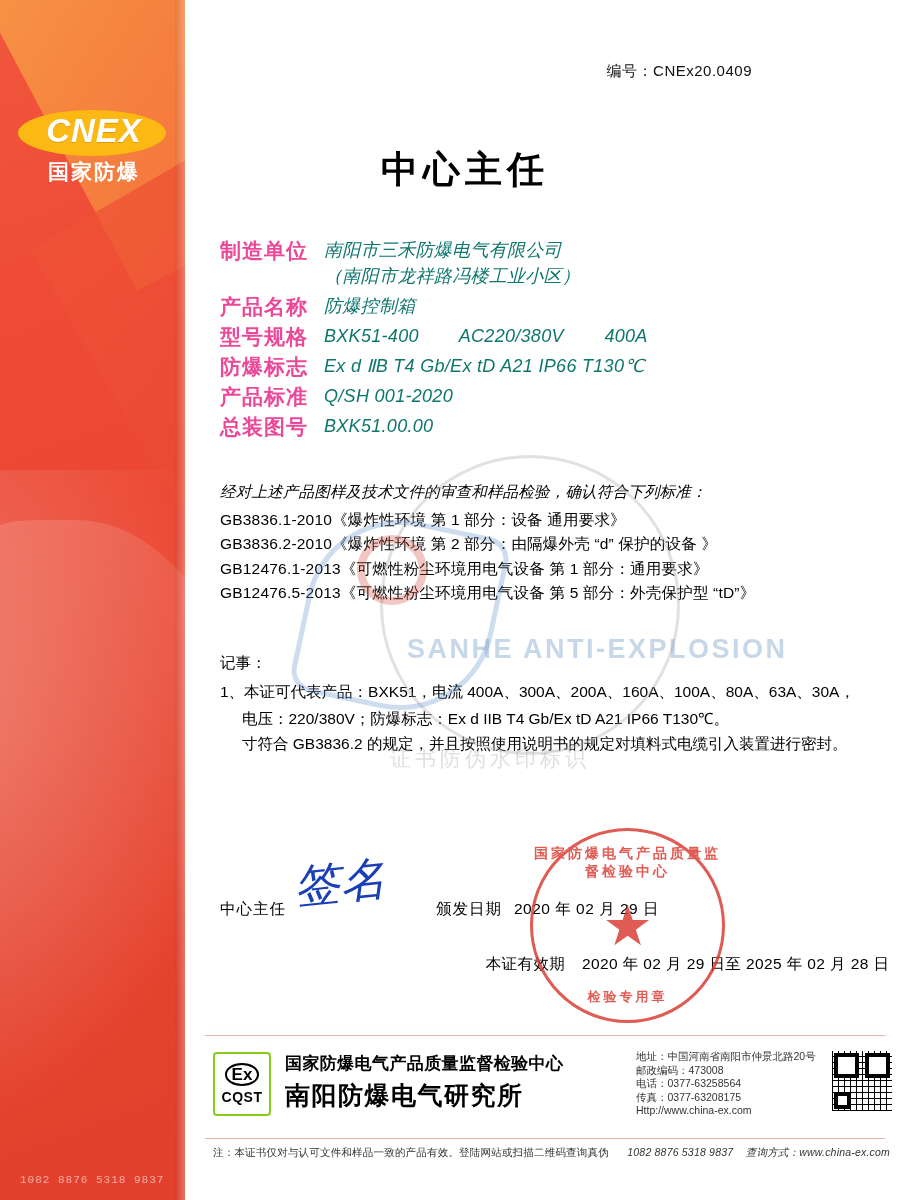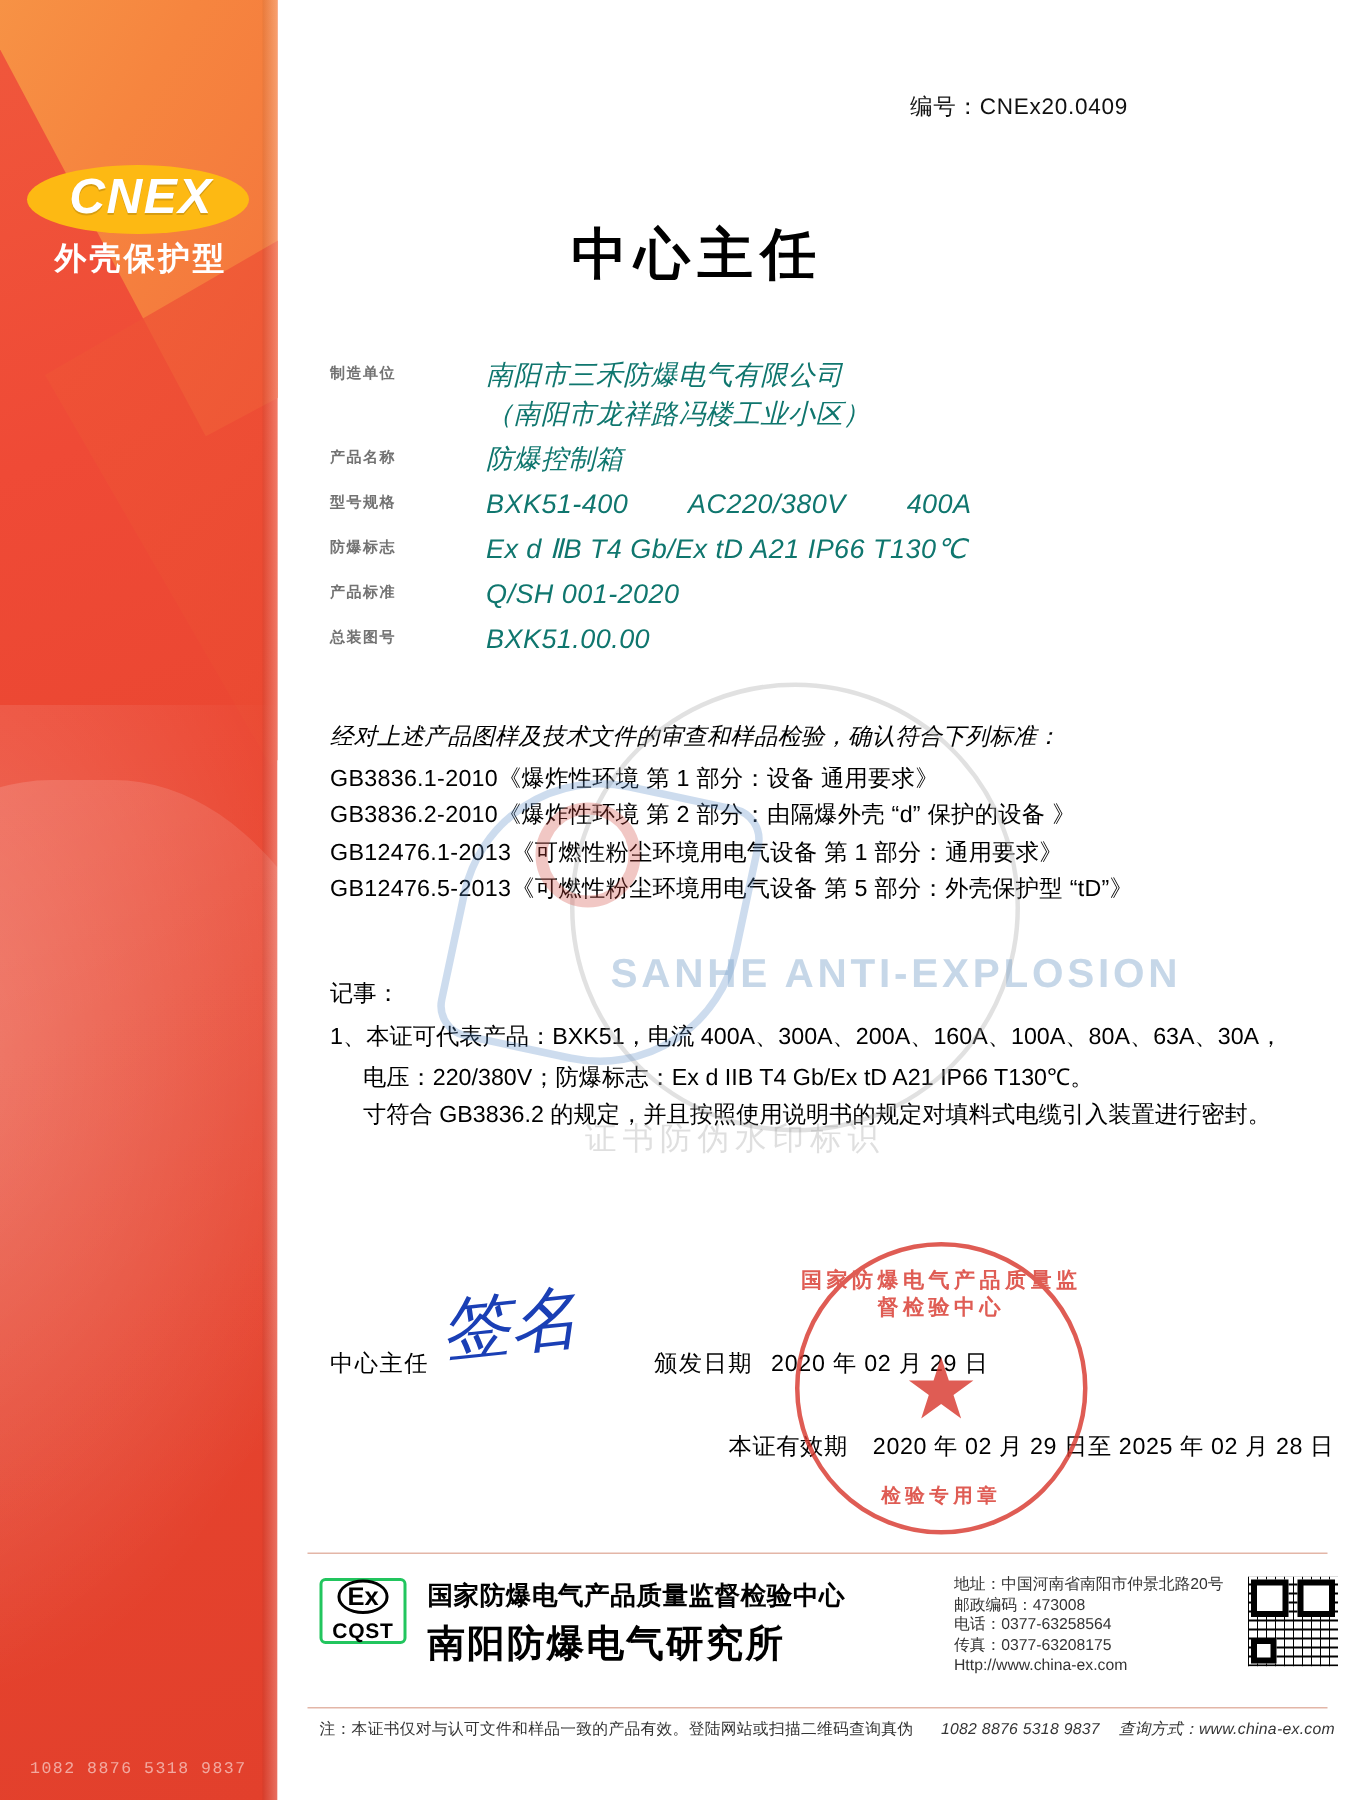--- a/index.html
+++ b/index.html
@@ -139,26 +139,25 @@
     width: 660px;
   }
   .field-row {
     display: flex;
     align-items: flex-start;
     margin-bottom: 9px;
   }
   .field-label {
     width: 104px;
     flex: 0 0 104px;
-    font-size: 10px;
-    font-weight: bold;
-    color: #737373;
+    font-size: 21px;
+    font-weight: bold;
+    color: #ec4899;
     letter-spacing: 1px;
     line-height: 21px;
-    font-family: Liberation Mono, monospace;
   }
   .field-value {
     font-size: 18px;
     color: #0f766e;
     line-height: 21px;
     letter-spacing: .3px;
     font-style: italic;
   }
   .field-value .vsub {
     display: block;
@@ -265,22 +264,22 @@
     border-top: 1px solid #e3b6a7;
   }
   .footer {
     position: absolute;
     left: 28px; top: 1048px;
     width: 680px;
     display: flex;
     align-items: flex-start;
   }
   .ex-mark {
-    width: 58px; height: 44px;
-    border: 2px solid #22c55e;
+    width: 58px; height: 64px;
+    border: 2px solid #84cc16;
     border-radius: 4px;
     display: flex;
     flex-direction: column;
     align-items: center;
     justify-content: center;
     flex: 0 0 58px;
     margin-top: 4px;
   }
   .ex-mark .ex-top {
     font-size: 17px; font-weight: bold;
@@ -436,21 +435,21 @@
   <div class="band-wave"></div>
   <div class="band-curve"></div>
 
   <div class="band-bottom-code">1082 8876 5318 9837</div>
   <div class="band-right-edge"></div>
 </div>
 
 <div class="logo-badge">
   <div class="logo-ellipse"></div>
   <div class="logo-cnex">CNEX</div>
-  <div class="logo-sub">外壳保护型</div>
+  <div class="logo-sub">国家防爆</div>
 </div>
 
 <div class="content">
 
   <div class="serial">编号：CNEx20.0409</div>
 
   <div class="doc-title">中心主任</div>
 
   <div class="fields">
 

